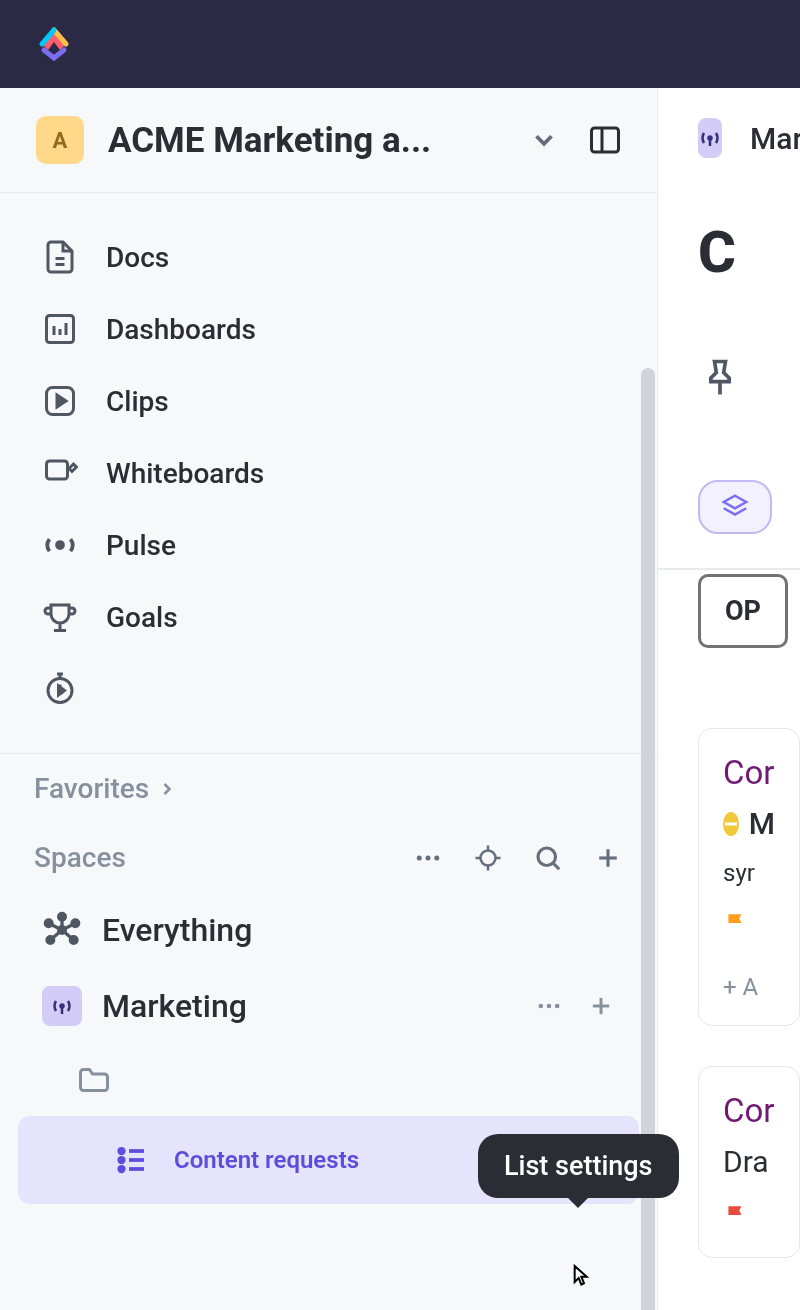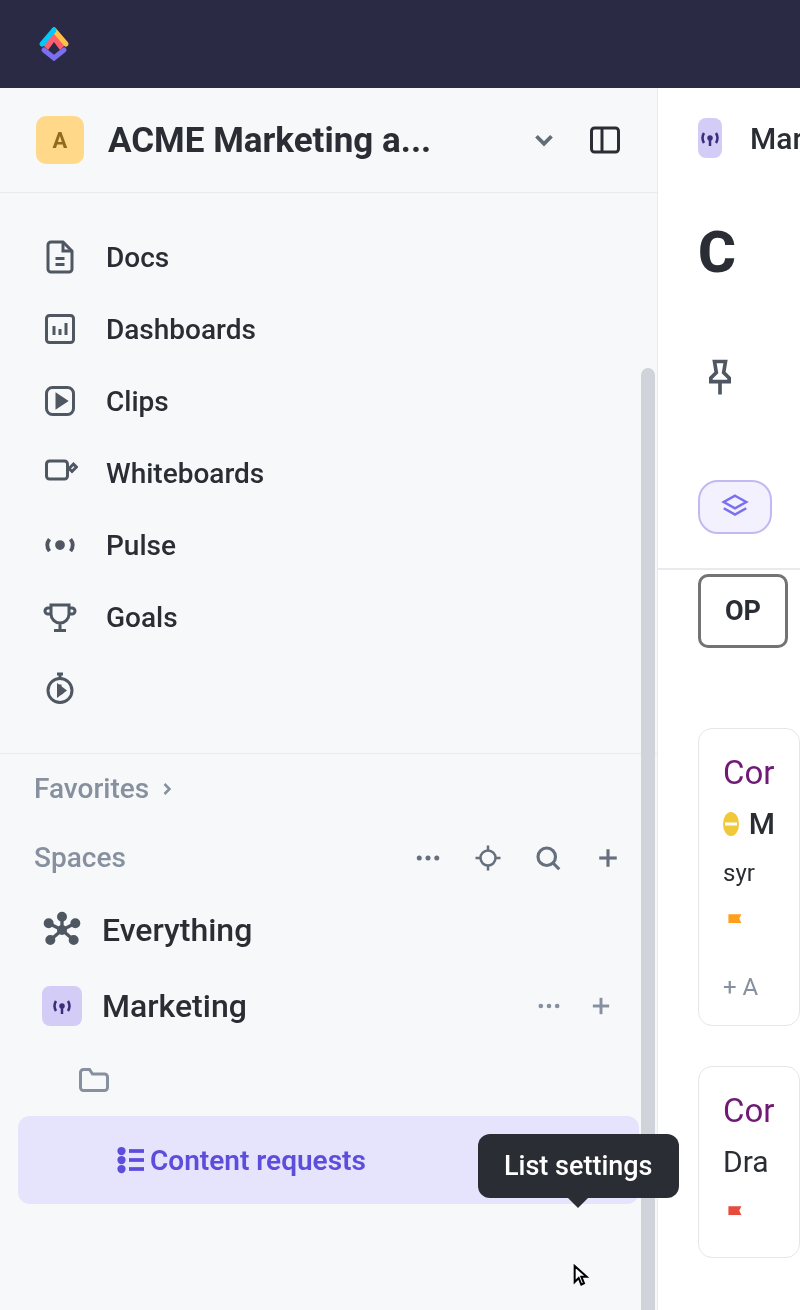--- a/index.html
+++ b/index.html
@@ -166,23 +166,24 @@
   font-weight: 500;
 }
 .folder-icon {
   width: 36px;
   height: 36px;
   color: #87909e;
 }
 .list-item {
   display: flex;
   align-items: center;
+  gap: 24px;
   padding: 20px 30px 20px 96px;
   cursor: pointer;
-  font-size: 28px;
+  font-size: 24px;
   font-weight: 600;
   margin: 0 18px;
   border-radius: 12px;
 }
 .list-item.active {
   background: #e5e4fc;
   color: #5d4ddb;
 }
 .list-icon {
   width: 36px;
@@ -200,21 +201,21 @@
   justify-content: center;
   color: #5d4ddb;
 }
 .tooltip {
   position: absolute;
   background: #2a2e34;
   color: #fff;
   font-size: 27px;
   font-weight: 500;
   padding: 16px 26px;
-  border-radius: 12px;
+  border-radius: 20px;
   white-space: nowrap;
   z-index: 100;
 }
 .tooltip::after {
   content: '';
   position: absolute;
   bottom: -10px;
   left: 50%;
   transform: translateX(-50%);
   border: 10px solid transparent;

